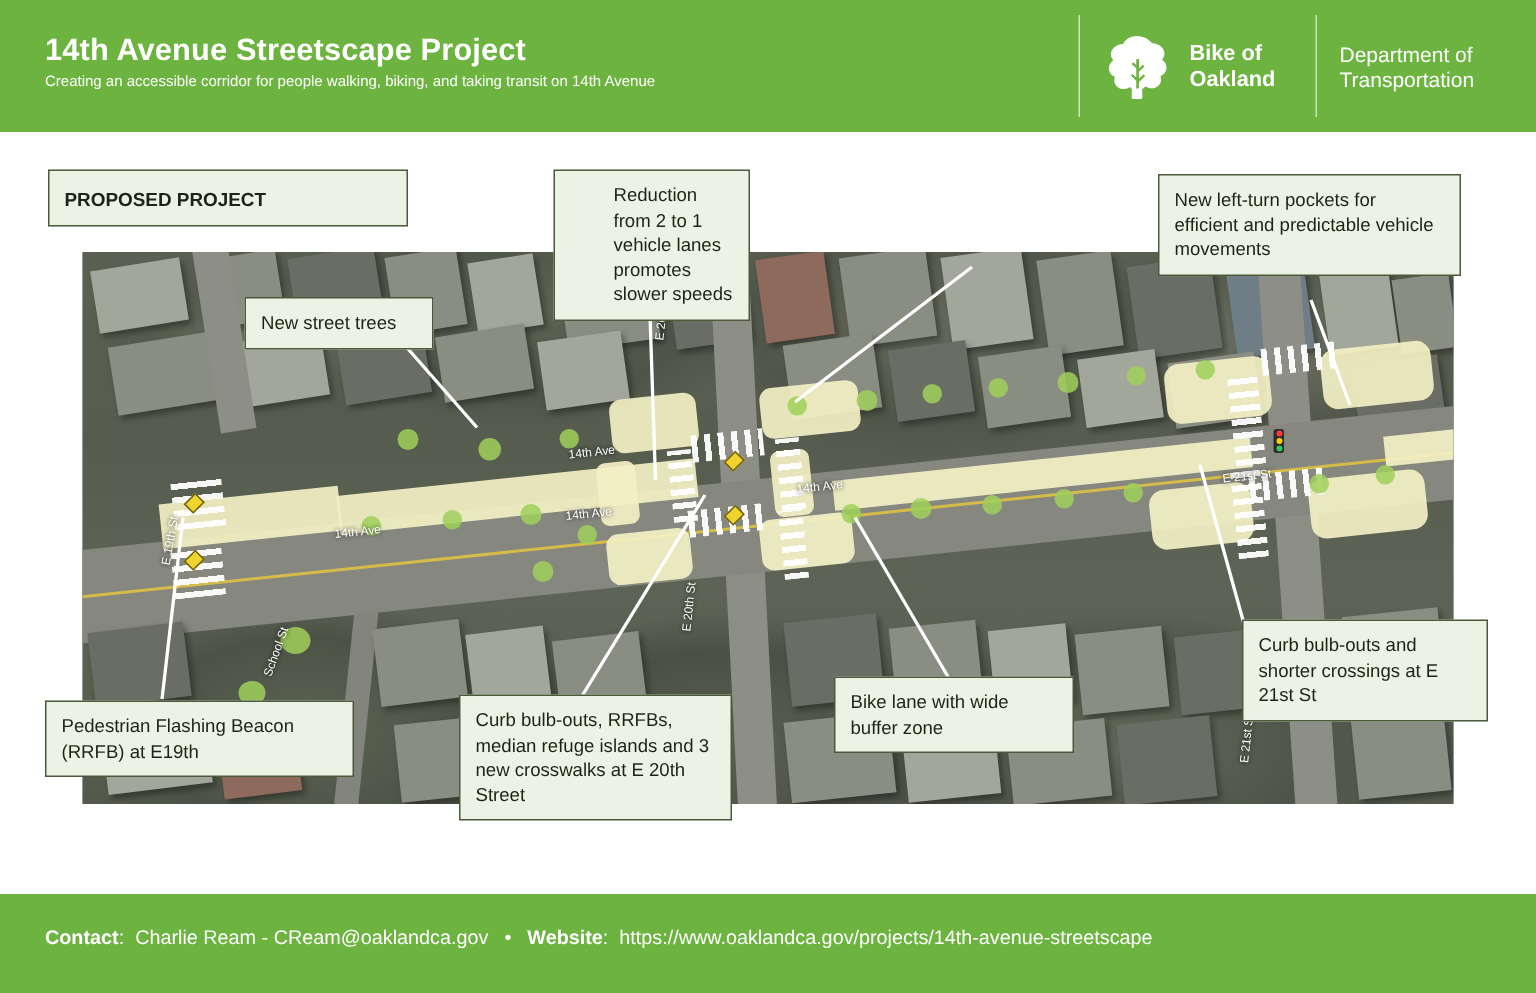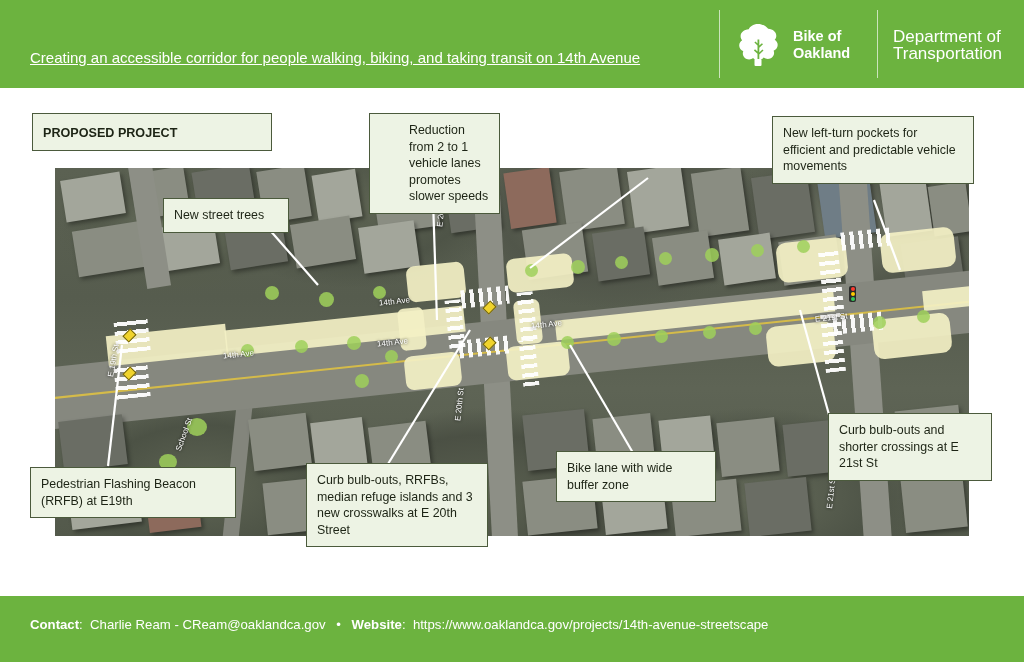--- a/index.html
+++ b/index.html
@@ -23,41 +23,41 @@
     background: #6cb33f;
     color: #ffffff;
   }
   .header-title {
     position: absolute; left: 30px; top: 22px;
     font-size: 20.5px; font-weight: bold;
     letter-spacing: 0.1px;
   }
   .header-sub {
     position: absolute; left: 30px; top: 49px;
-    font-size: 15px; font-weight: normal; text-decoration: underline;
+    font-size: 10px; font-weight: normal;
   }
   .hdr-divider {
     position: absolute; top: 10px;
     width: 1px; height: 68px;
     background: rgba(255,255,255,0.65);
   }
   .hdr-divider.d1 { left: 719px; }
   .hdr-divider.d2 { left: 877px; }
 
   .tree-icon {
     position: absolute; left: 733px; top: 20px;
     width: 50px; height: 50px;
   }
   .city-name {
     position: absolute; left: 793px; top: 28px;
     font-size: 14.5px; font-weight: bold; line-height: 17px;
   }
   .dept-name {
     position: absolute; left: 893px; top: 28px;
-    font-size: 17px; font-weight: normal; line-height: 17px;
+    font-size: 14px; font-weight: normal; line-height: 17px;
   }
 
   
   .footer {
     position: absolute; left: 0; top: 596px;
     width: 1024px; height: 66px;
     background: #6cb33f;
     color: #ffffff;
   }
   .footer-text {
@@ -180,20 +180,21 @@
     pointer-events: none;
     z-index: 5;
   }
 </style>
 </head>
 <body>
 
 <div id="page">
 
   <div class="header">
+    <div class="header-title">14th Avenue Streetscape Project</div>
     <div class="header-sub">Creating an accessible corridor for people walking, biking, and taking transit on 14th Avenue</div>
 
     <div class="hdr-divider d1"></div>
     <div class="hdr-divider d2"></div>
 
     <div class="tree-icon">
       <svg viewBox="0 0 50 50" width="50" height="50" aria-hidden="true">
         <g fill="#ffffff">
           <path d="M25 4c-5 0-8 2.6-9.3 5.3C11 9.6 7.6 12.4 7.6 16.2c0 1.6.6 3 1.6 4.1-1.8 1.1-3 3-3 5.2 0 2.6 1.7 4.8 4.1 5.7-.3.7-.5 1.5-.5 2.3 0 3.3 2.8 5.9 6.3 5.9 1.6 0 3-.5 4.1-1.4.9 1.3 2.5 2.2 4.3 2.4v-6.6l-3.6-3.4 1.1-1.1 2.5 2.3v-6.1l-3.1-2.9 1.1-1.1 2 1.9v-4h1.8v6.2l2.6-2.4 1.1 1.1-3.7 3.5v4.6l3.1-2.9 1.1 1.1-4.2 4v5.3c1.9-.2 3.5-1.1 4.4-2.4 1.1.9 2.6 1.4 4.1 1.4 3.5 0 6.3-2.6 6.3-5.9 0-.8-.2-1.6-.5-2.3 2.4-.9 4.1-3.1 4.1-5.7 0-2.2-1.2-4.1-3-5.2 1-1.1 1.6-2.5 1.6-4.1 0-3.8-3.4-6.6-8.1-6.9C33 6.6 30 4 25 4z"></path>
           <rect x="21.5" y="39" width="7" height="7" rx="1"></rect>

